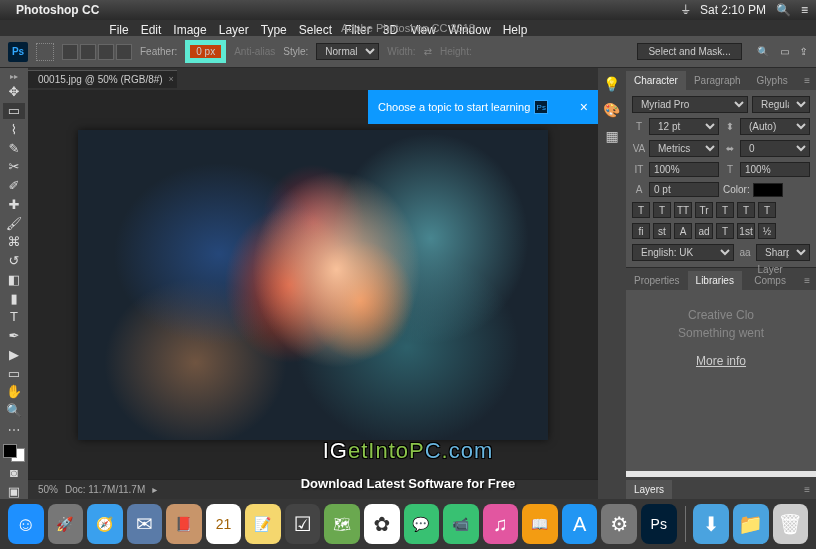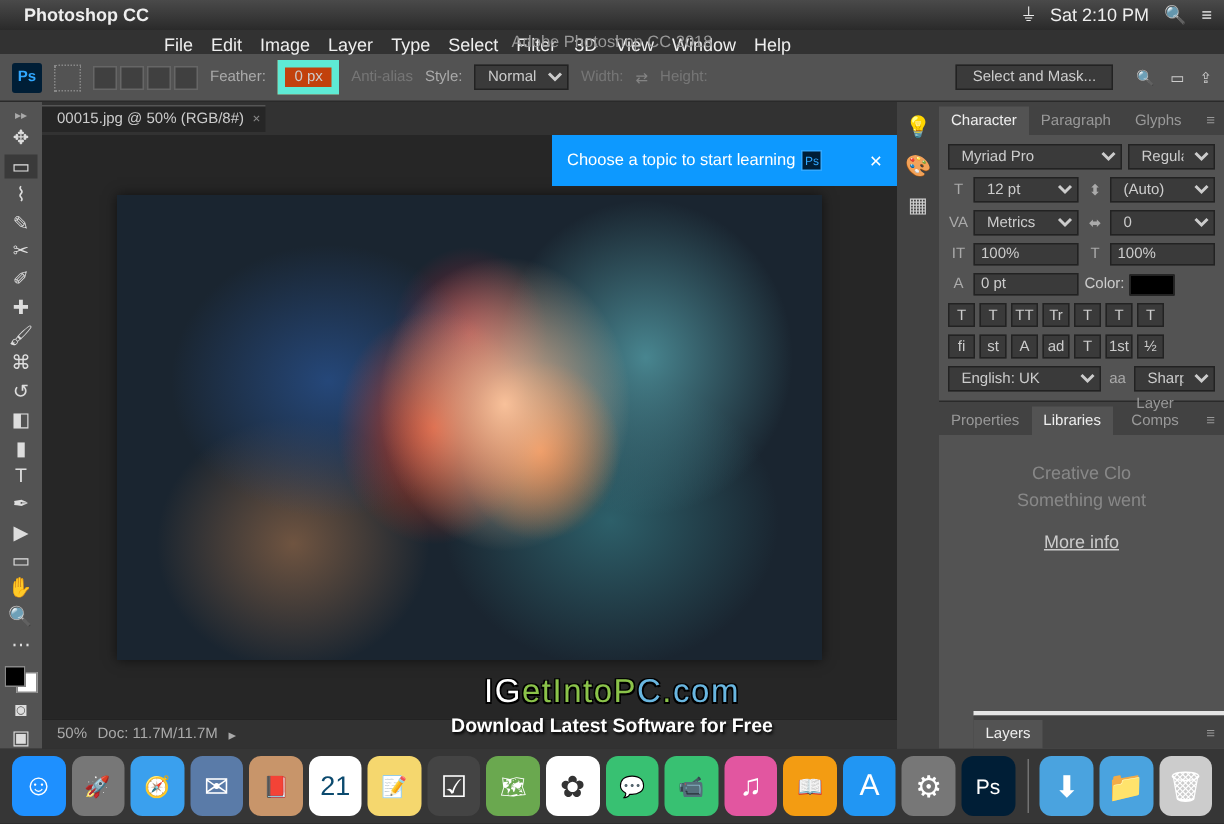--- a/index.html
+++ b/index.html
@@ -76,27 +76,27 @@
 .char-panel .icon-lbl { width:14px; text-align:center; color:#aaa; font-size:10px; }
 .char-panel .half { flex:1; display:flex; align-items:center; gap:3px; min-width:0; }
 .char-panel .style-row { display:flex; gap:3px; }
 .char-panel .style-row .sbtn { width:18px; height:16px; background:#3a3a3a; border:1px solid #222; display:flex; align-items:center; justify-content:center; font-size:10px; color:#ccc; }
 .color-swatch { width:30px; height:14px; background:#000; border:1px solid #222; }
 
 .lib-panel { border-top:1px solid #2a2a2a; flex:1; display:flex; flex-direction:column; }
 .lib-content { flex:1; padding:16px 10px; color:#888; text-align:center; font-size:12px; line-height:1.5; }
 .lib-content .link { color:#ccc; text-decoration:underline; margin-top:10px; display:inline-block; }
 
-.layers-panel { border-top:3px solid #e5e5e5;margin-left:23px; }
+.layers-panel { border-top:6px solid #e5e5e5; }
 
 
 .watermark { position:absolute; left:50%; transform:translateX(-50%); bottom:58px; text-align:center; z-index:10; pointer-events:none; }
 .watermark .l1 { font-family: "Arial Black", sans-serif; font-size:22px; color:#fff; text-shadow:1px 1px 0 #000, -1px -1px 0 #000, 1px -1px 0 #000, -1px 1px 0 #000; letter-spacing:1px; }
 .watermark .l1 .g { color:#8bc34a; } .watermark .l1 .c { color:#69b6e0; }
-.watermark .l2 { font-size:13px; color:#fff; text-shadow:1px 1px 2px #000; font-weight:bold; margin-top:2px; }
+.watermark .l2 { font-size:13px; color:#fff; text-shadow:1px 1px 2px #000; font-weight:bold; margin-top:12px; }
 
 
 .dock { position:absolute; bottom:0; left:0; right:0; height:50px; display:flex; align-items:center; justify-content:center; gap:4px; background:rgba(60,60,60,0.4); padding:0 8px; }
 .dock .dock-icon { width:40px; height:40px; border-radius:8px; display:flex; align-items:center; justify-content:center; font-size:20px; color:#fff; }
 .dock .sep { width:1px; height:36px; background:rgba(255,255,255,0.3); margin:0 4px; }
 </style>
 </head>
 <body>
 
 <div class="mac-menubar">
@@ -314,21 +314,21 @@
   </div>
   <div class="l2">Download Latest Software for Free</div>
 </div>
 
 <div class="dock" id="dock">
     <div class="dock-icon" style="background: rgb(30, 144, 255); color: rgb(255, 255, 255); font-size: 20px;">☺</div>
     <div class="dock-icon" style="background: rgb(119, 119, 119); color: rgb(255, 255, 255); font-size: 14px;">🚀</div>
     <div class="dock-icon" style="background: rgb(58, 160, 238); color: rgb(255, 255, 255); font-size: 14px;">🧭</div>
     <div class="dock-icon" style="background: rgb(90, 123, 168); color: rgb(255, 255, 255); font-size: 20px;">✉</div>
     <div class="dock-icon" style="background: rgb(200, 149, 106); color: rgb(255, 255, 255); font-size: 14px;">📕</div>
-    <div class="dock-icon" style="background: rgb(255, 255, 255); color: #0c4a6e; font-size: 18px;">21</div>
+    <div class="dock-icon" style="background: rgb(255, 255, 255); color: #a16207; font-size: 14px;">21</div>
     <div class="dock-icon" style="background: rgb(245, 215, 110); color: rgb(255, 255, 255); font-size: 14px;">📝</div>
     <div class="dock-icon" style="background: rgb(68, 68, 68); color: rgb(255, 255, 255); font-size: 20px;">☑</div>
     <div class="dock-icon" style="background: rgb(106, 168, 79); color: rgb(255, 255, 255); font-size: 14px;">🗺</div>
     <div class="dock-icon" style="background: rgb(255, 255, 255); color: rgb(51, 51, 51); font-size: 20px;">✿</div>
     <div class="dock-icon" style="background: rgb(56, 193, 114); color: rgb(255, 255, 255); font-size: 14px;">💬</div>
     <div class="dock-icon" style="background: rgb(56, 193, 114); color: rgb(255, 255, 255); font-size: 14px;">📹</div>
     <div class="dock-icon" style="background: rgb(226, 86, 160); color: rgb(255, 255, 255); font-size: 20px;">♫</div>
     <div class="dock-icon" style="background: rgb(243, 156, 18); color: rgb(255, 255, 255); font-size: 14px;">📖</div>
     <div class="dock-icon" style="background: rgb(33, 150, 243); color: rgb(255, 255, 255); font-size: 20px;">A</div>
     <div class="dock-icon" style="background: rgb(119, 119, 119); color: rgb(255, 255, 255); font-size: 20px;">⚙</div>

